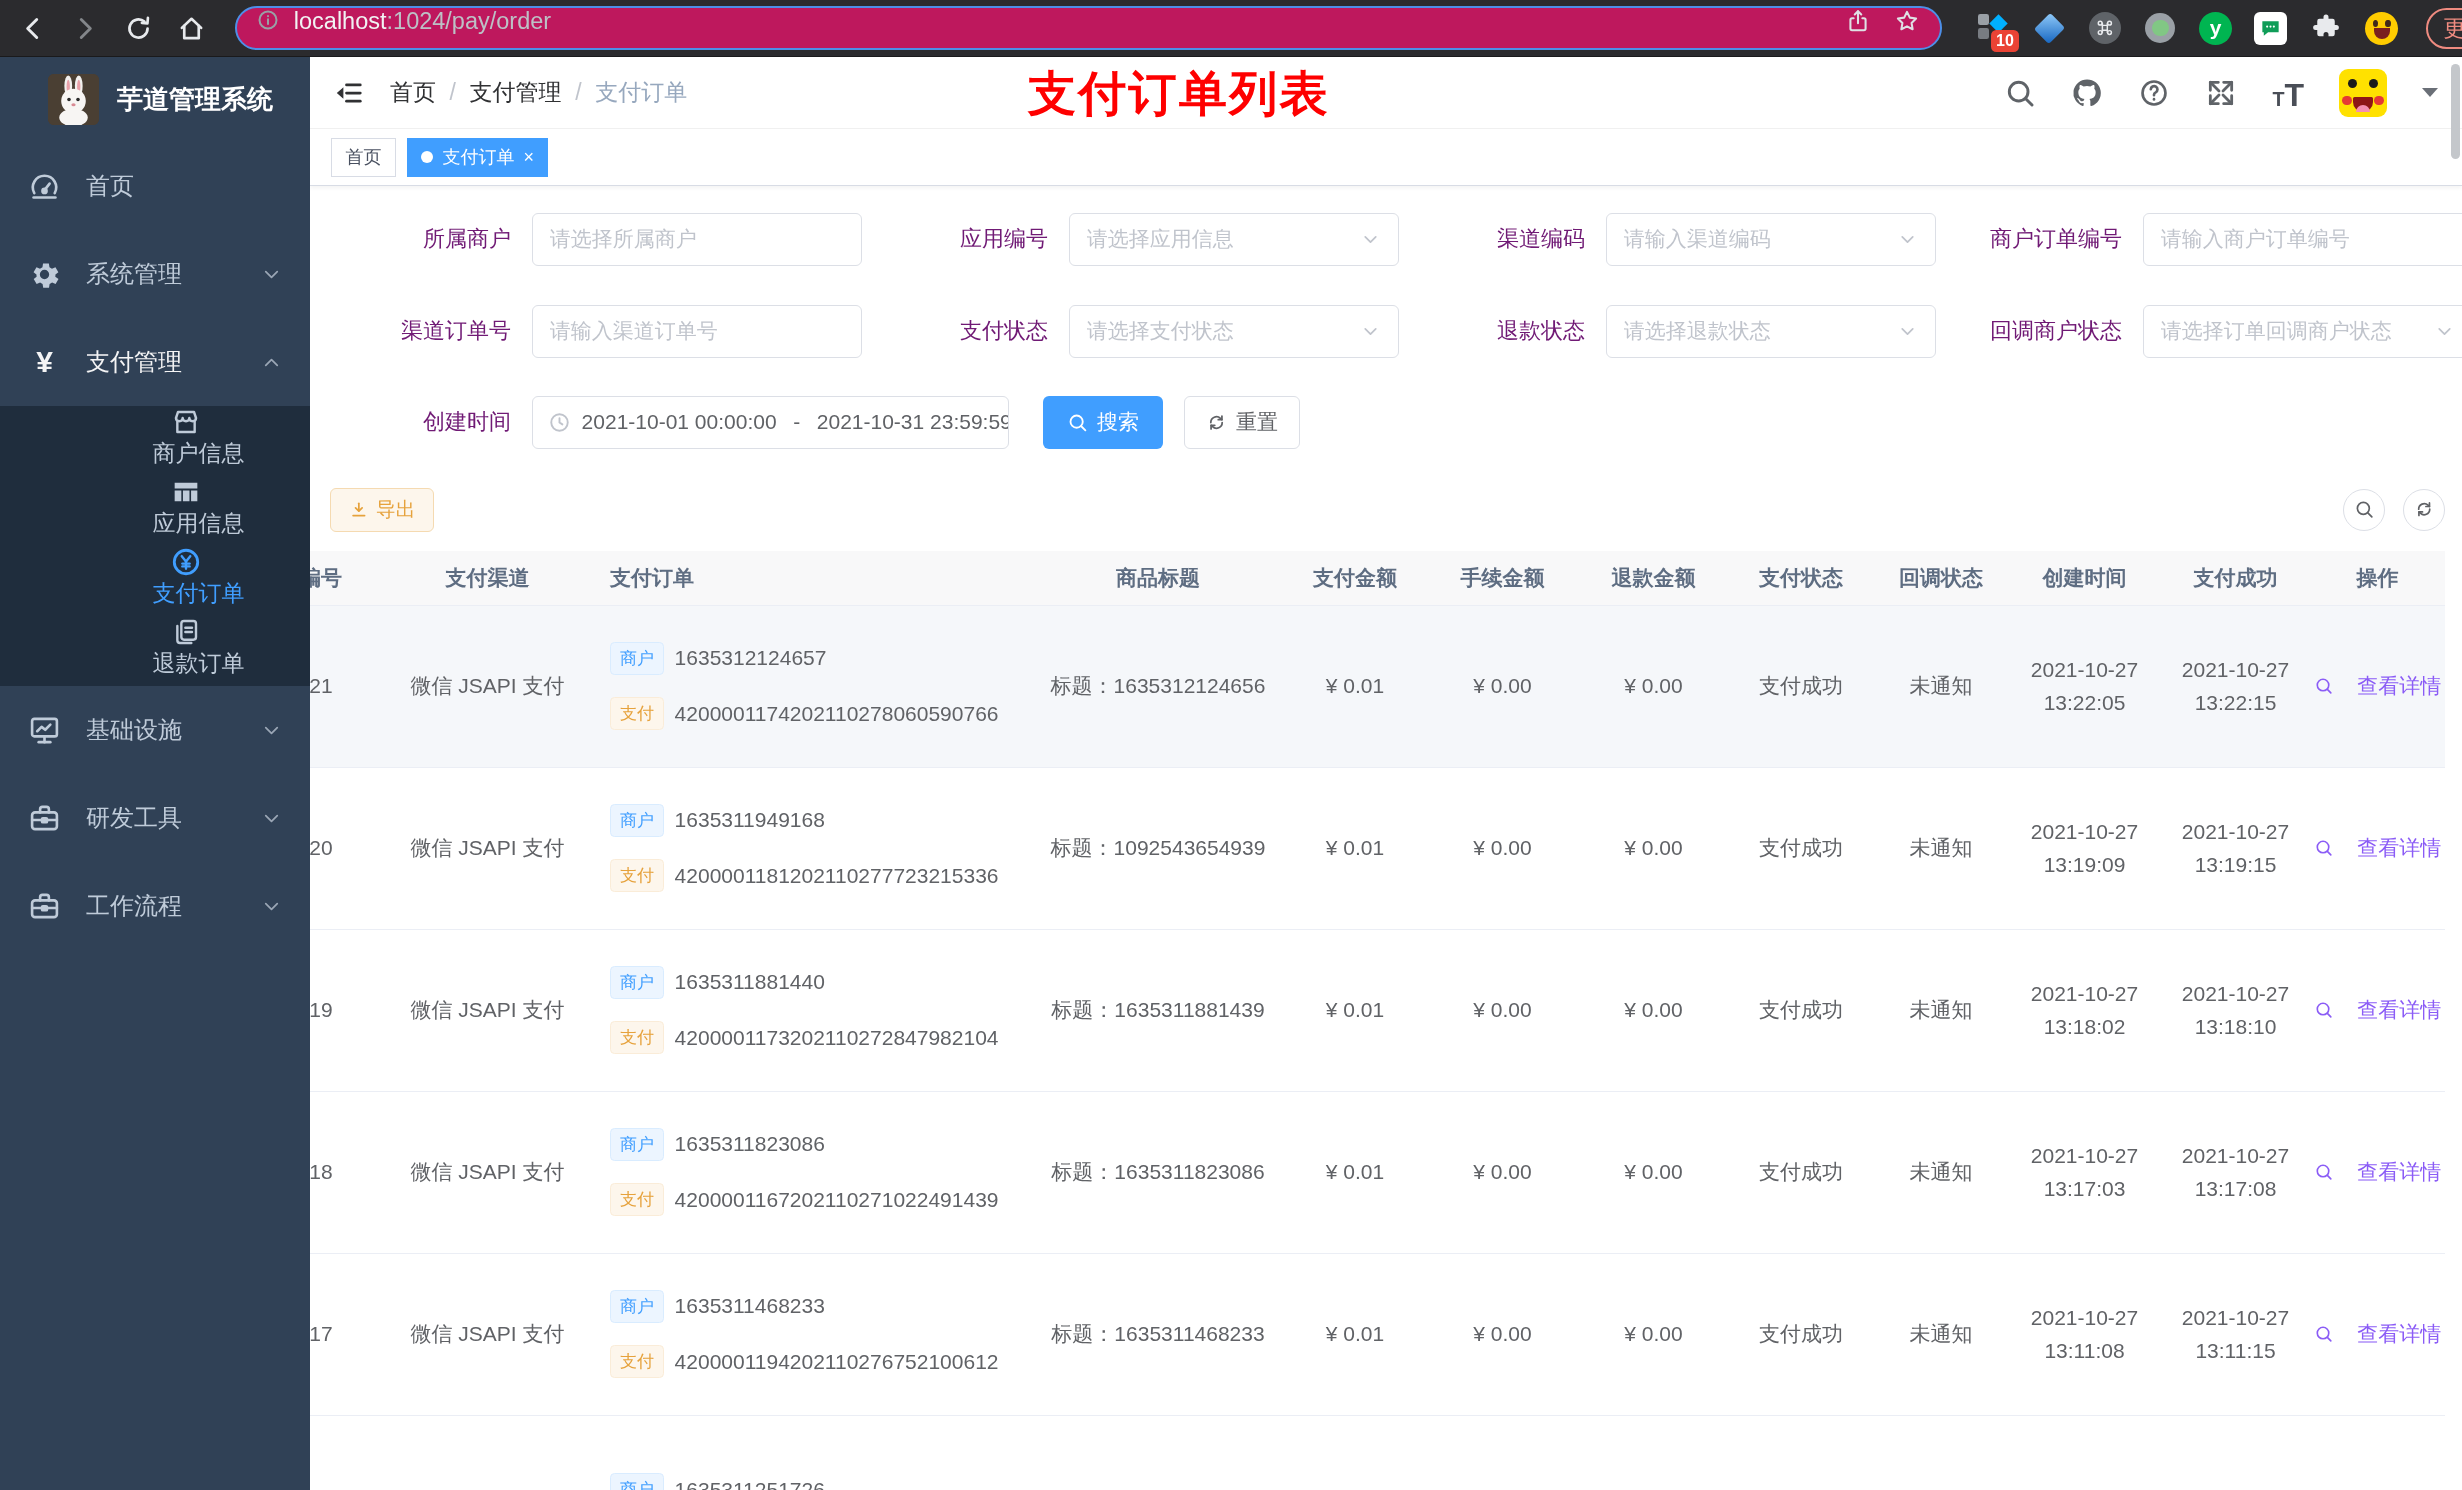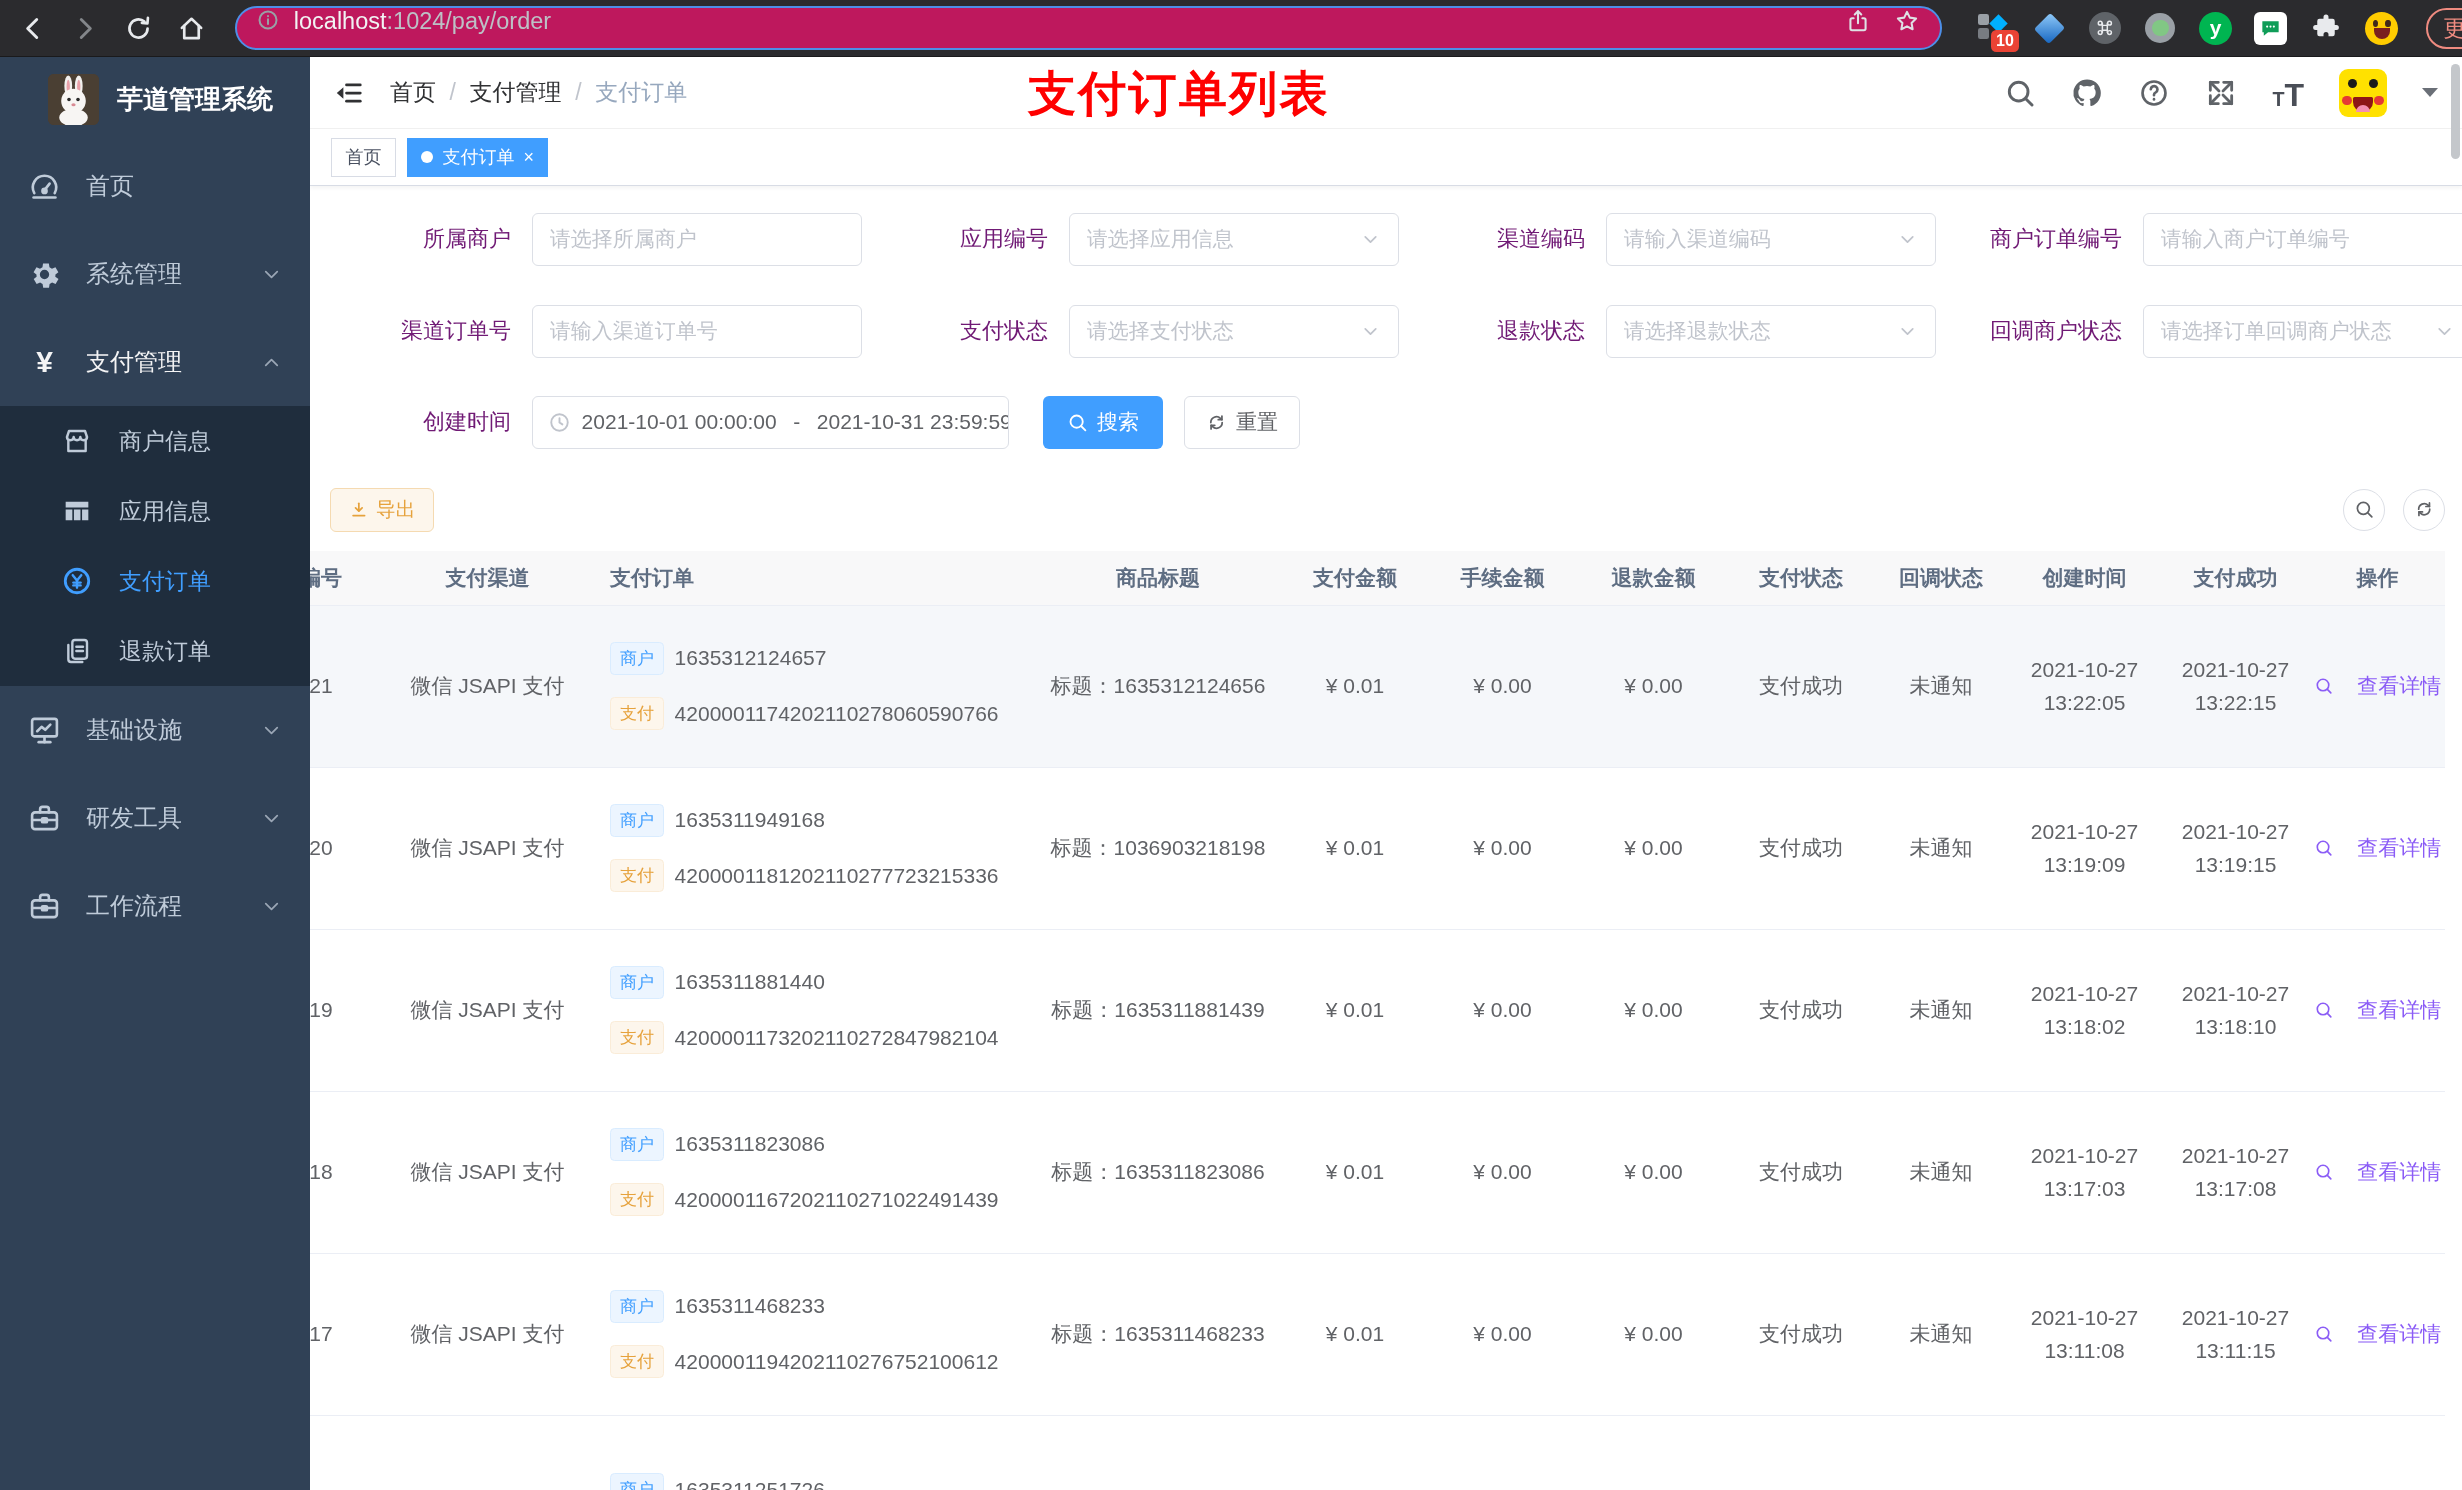--- a/index.html
+++ b/index.html
@@ -52,21 +52,21 @@
   .logo-row { height:85px; display:flex; align-items:center; padding-left:48px; }
   .logo-img { width:51px; height:51px; border-radius:6px; background:#4a3f33; flex:none; overflow:hidden; }
   .logo-title { font-size:26px; font-weight:700; color:#fff; margin-left:18px; white-space:nowrap; }
   .menu { margin-top:0; }
   .m-item { height:88px; display:flex; align-items:center; padding:0 27px; cursor:pointer; font-size:24px; }
   .m-item .m-ic { width:35px; height:35px; color:#bfcbd9; flex:none; }
   .m-item .m-label { margin-left:24px; white-space:nowrap; }
   .m-item.parent-active { color:#f4f4f5; } .m-item.parent-active .m-ic { color:#f4f4f5; }
   .chev { margin-left:auto; width:23px; height:23px; color:#9aa6b5; flex:none; }
   .sub-wrap { background:#1f2d3d; }
-  .s-item { height:70px; display:flex; align-items:center; padding-left:61px; font-size:23px; cursor:pointer; }
+  .s-item { height:70px; display:flex; align-items:center; padding-left:61px; font-size:23px; cursor:pointer;flex-direction:column; }
   .s-item .m-ic { width:32px; height:32px; flex:none; }
   .s-item .m-label { margin-left:26px; }
   .s-item.active { color:#409eff; } .s-item.active .m-ic { color:#409eff; }
   .yuan-glyph { font-size:30px; font-weight:700; line-height:1; }
 
   .main { flex:1; position:relative; overflow:hidden; background:#fff; display:flex; flex-direction:column; }
 
   
   .app-header { height:72px; display:flex; align-items:center; padding:0 24px; position:relative;
     border-bottom:0.8px solid #f0f0f0; flex:none; }
@@ -709,21 +709,21 @@
                 <div class="cell c-order">
                   <div class="oline">
                     <span class="ttag blue">商户</span>
                     <span>1635311949168</span>
                   </div>
                   <div class="oline">
                     <span class="ttag warn">支付</span>
                     <span>4200001181202110277723215336</span>
                   </div>
                 </div>
-                <div class="cell ">标题：1036903218198</div>
+                <div class="cell ">标题：1092543654939</div>
                 <div class="cell ">¥ 0.01</div>
                 <div class="cell ">¥ 0.00</div>
                 <div class="cell ">¥ 0.00</div>
                 <div class="cell ">支付成功</div>
                 <div class="cell ">未通知</div>
                 <div class="cell c-time">
                   <div>2021-10-27</div>
                   <div>13:19:09</div>
                 </div>
                 <div class="cell c-time">

